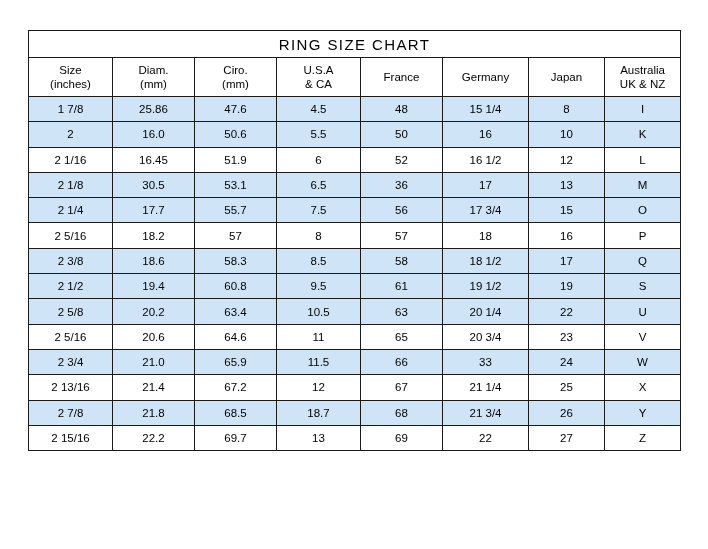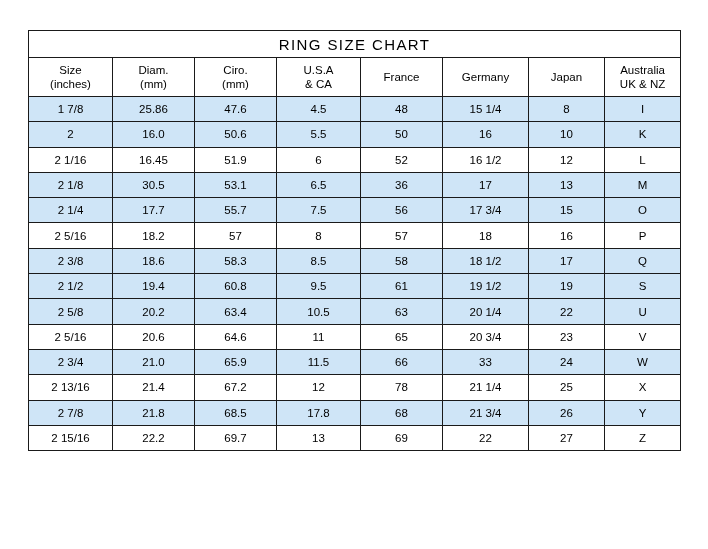--- a/index.html
+++ b/index.html
@@ -213,30 +213,30 @@
             <td>66</td>
             <td>33</td>
             <td>24</td>
             <td>W</td>
           </tr>
           <tr class="data-row row-plain">
             <td>2 13/16</td>
             <td>21.4</td>
             <td>67.2</td>
             <td>12</td>
-            <td>78</td>
+            <td>67</td>
             <td>21 1/4</td>
             <td>25</td>
             <td>X</td>
           </tr>
           <tr class="data-row row-shade">
             <td>2 7/8</td>
             <td>21.8</td>
             <td>68.5</td>
-            <td>17.8</td>
+            <td>18.7</td>
             <td>68</td>
             <td>21 3/4</td>
             <td>26</td>
             <td>Y</td>
           </tr>
           <tr class="data-row row-plain">
             <td>2 15/16</td>
             <td>22.2</td>
             <td>69.7</td>
             <td>13</td>

